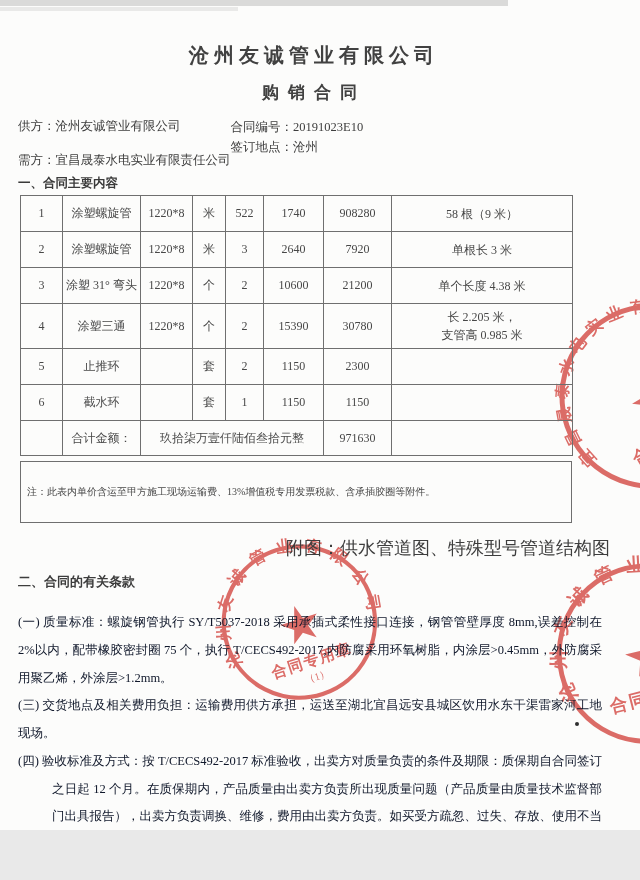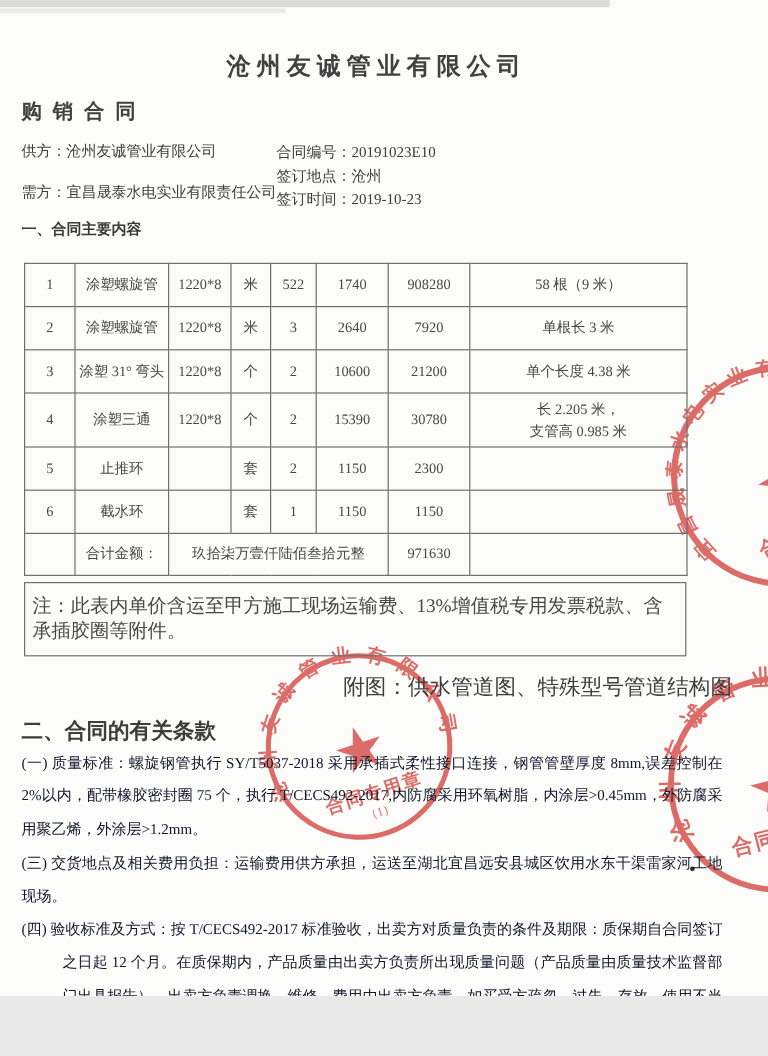--- a/index.html
+++ b/index.html
@@ -11,44 +11,44 @@
   }
   
   .scan-bar-1{position:absolute;top:0;left:0;width:508px;height:6px;background:#bdbdbd;opacity:.55;}
   .scan-bar-2{position:absolute;top:7px;left:0;width:238px;height:4px;background:#d6d6d6;opacity:.5;}
   .speck{position:absolute;left:575px;top:722px;width:4px;height:4px;border-radius:50%;background:#2f2f2f;}
 
   .content{padding:42px 30px 0 18px;position:relative;z-index:1;}
 
   .company-title{margin:0;text-align:center;font-size:20px;font-weight:600;
     letter-spacing:5px;color:#414141;}
-  .doc-title{margin:12px 0 14px;text-align:left;font-size:17px;font-weight:600;
+  .doc-title{margin:12px 0 14px;text-align:center;font-size:17px;font-weight:600;
     letter-spacing:9px;color:#414141;}
 
   .meta-row{display:flex;justify-content:flex-start;font-size:12.5px;}
   .parties .line1{margin:0 0 17px;}
   .parties p,.meta p{margin:0;}
   .meta{line-height:19.5px;padding-right:26px;}
 
-  .sec-heading{font-size:12.5px;font-weight:600;margin:6px 0 19px;color:#3a3a3a;}
+  .sec-heading{font-size:12.5px;font-weight:600;margin:6px 0 3px;color:#3a3a3a;}
 
   table.items{border-collapse:collapse;margin-left:2px;table-layout:fixed;width:552px;}
   table.items td{border:1px solid #6f6f6f;text-align:center;font-size:12px;
     color:#474747;padding:2px 3px;overflow:hidden;}
   tr.hdr td{height:34px;font-size:12.5px;}
   tr.r td{height:31px;}
   tr.r-tall td{height:40px;}
   tr.total td{height:30px;margin-top:20px;}
   td.remark{white-space:pre-line;line-height:1.5;}
 
   .note-box{margin:5px 0 0 2px;width:538px;border:1px solid #6f6f6f;
-    font-size:16px;color:#474747;padding:9px 6px;}
+    font-size:10px;color:#474747;padding:23px 6px;}
 
   .attachment{font-size:18px;margin:13px 0 0;text-align:right;}
-  .sec2-heading{font-size:18px;font-weight:600;margin:13px 0 2px;}
+  .sec2-heading{font-size:13px;font-weight:600;margin:13px 0 18px;}
 
   .clauses{font-size:12.5px;}
   .clause{margin:0;line-height:2.22;text-align:justify;color:#0f172a;padding-right:8px;}
   .clause.hang{padding-left:34px;text-indent:-34px;}
 
   
   .seal{position:absolute;mix-blend-mode:multiply;opacity:.85;pointer-events:none;}
   .seal svg{overflow:visible;}
   .seal-ring{fill:none;stroke:#d9534e;stroke-width:5;}
   .seal-arc{fill:#d9534e;font-family:"Liberation Serif","DejaVu Serif",serif;font-weight:600;}
@@ -74,21 +74,20 @@
     <h2 class="doc-title">购销合同</h2>
 
     <div class="meta-row">
       <div class="parties">
         <p class="line1">供方：沧州友诚管业有限公司</p>
         <p>需方：宜昌晟泰水电实业有限责任公司</p>
       </div>
       <div class="meta">
         <p>合同编号：20191023E10</p>
         <p>签订地点：沧州</p>
-        <p>签订时间：2019-10-23</p>
       </div>
     </div>
 
     <div class="sec-heading">一、合同主要内容</div>
 
     <table class="items">
       <colgroup>
         <col style="width:42px">
           <col style="width:78px">
           <col style="width:52px">

